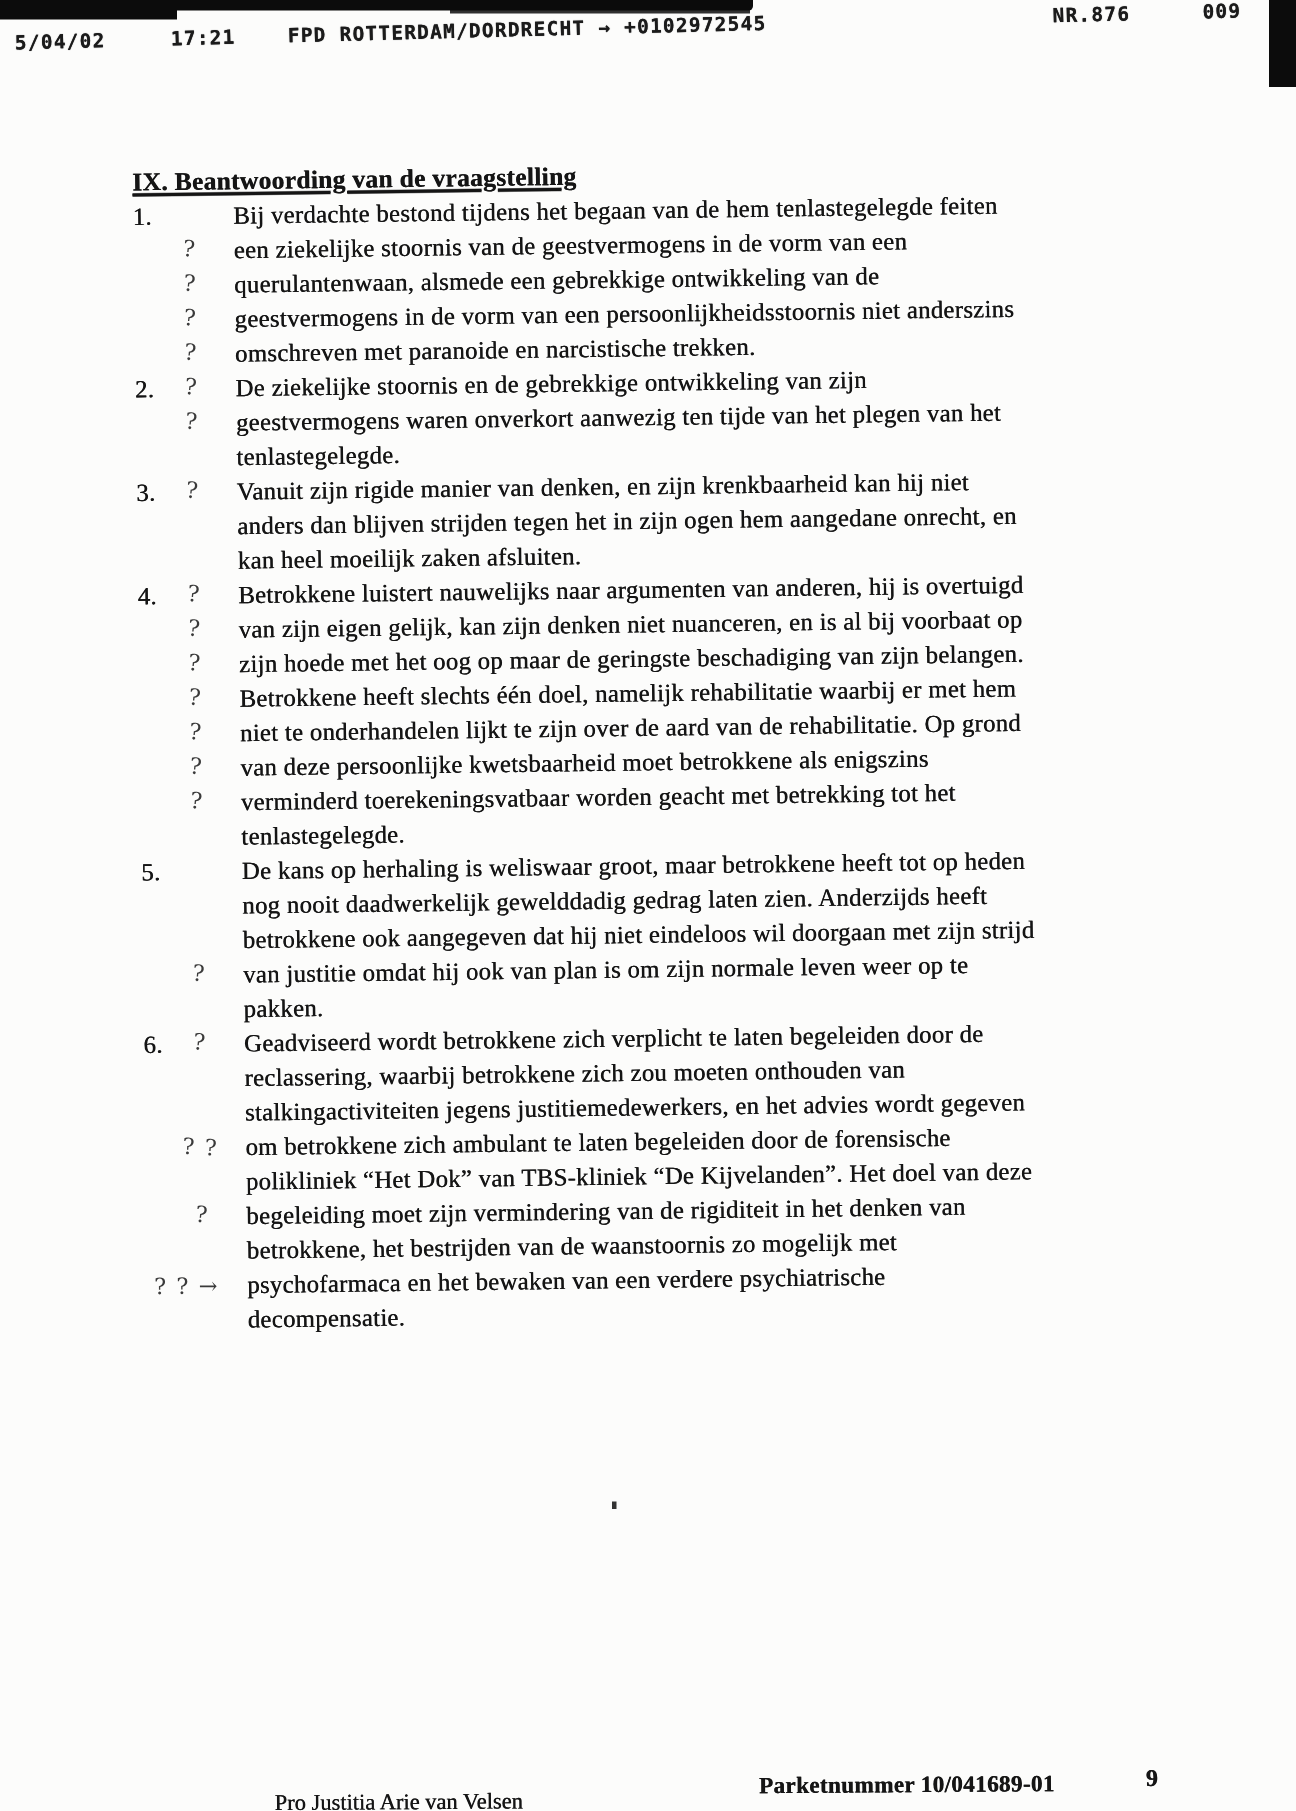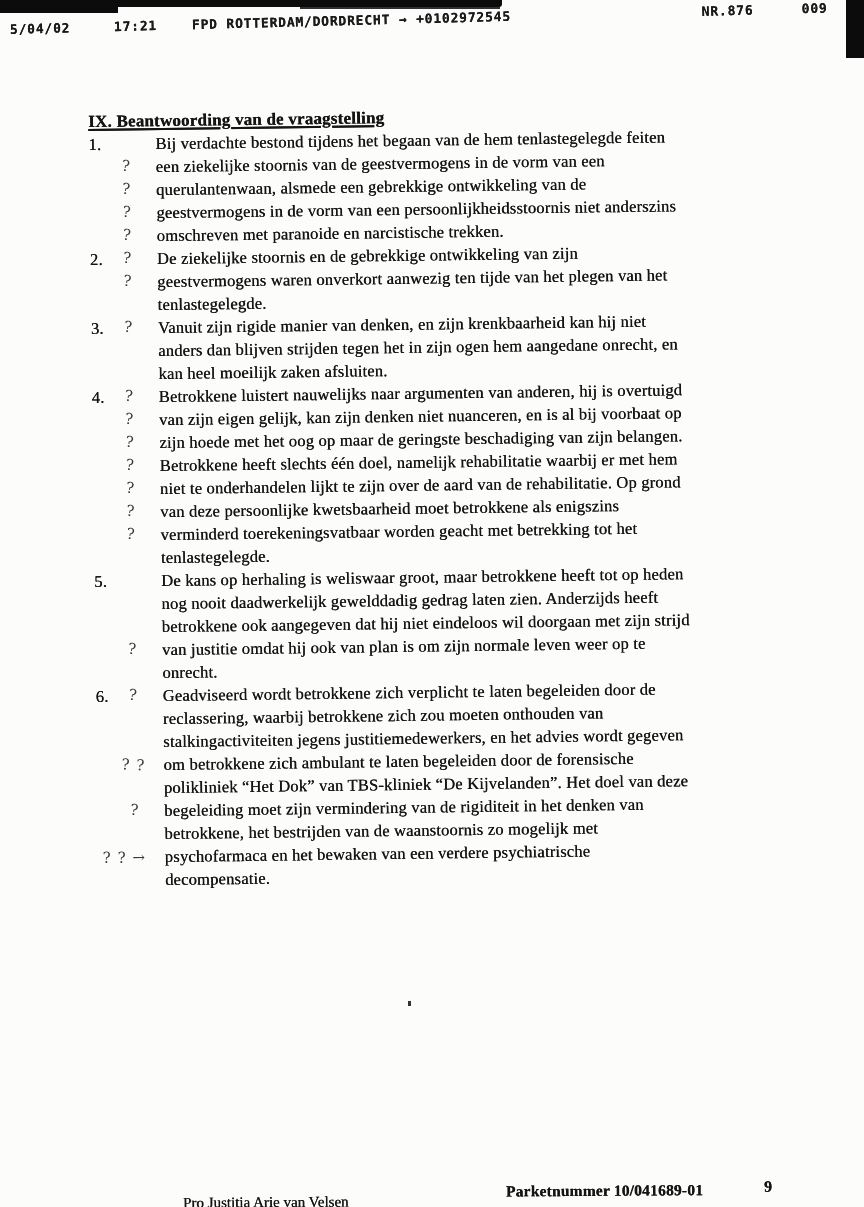--- a/index.html
+++ b/index.html
@@ -198,21 +198,21 @@
           <span class="txt">betrokkene ook aangegeven dat hij niet eindeloos wil doorgaan met zijn strijd</span>
         </div>
         <div class="row">
           <span class="num"></span>
           <span class="mark m1">?</span>
           <span class="txt">van justitie omdat hij ook van plan is om zijn normale leven weer op te</span>
         </div>
         <div class="row">
           <span class="num"></span>
           <span class="mark"></span>
-          <span class="txt">onrecht.</span>
+          <span class="txt">pakken.</span>
         </div>
         <div class="row">
           <span class="num">6.</span>
           <span class="mark m1">?</span>
           <span class="txt">Geadviseerd wordt betrokkene zich verplicht te laten begeleiden door de</span>
         </div>
         <div class="row">
           <span class="num"></span>
           <span class="mark"></span>
           <span class="txt">reclassering, waarbij betrokkene zich zou moeten onthouden van</span>

